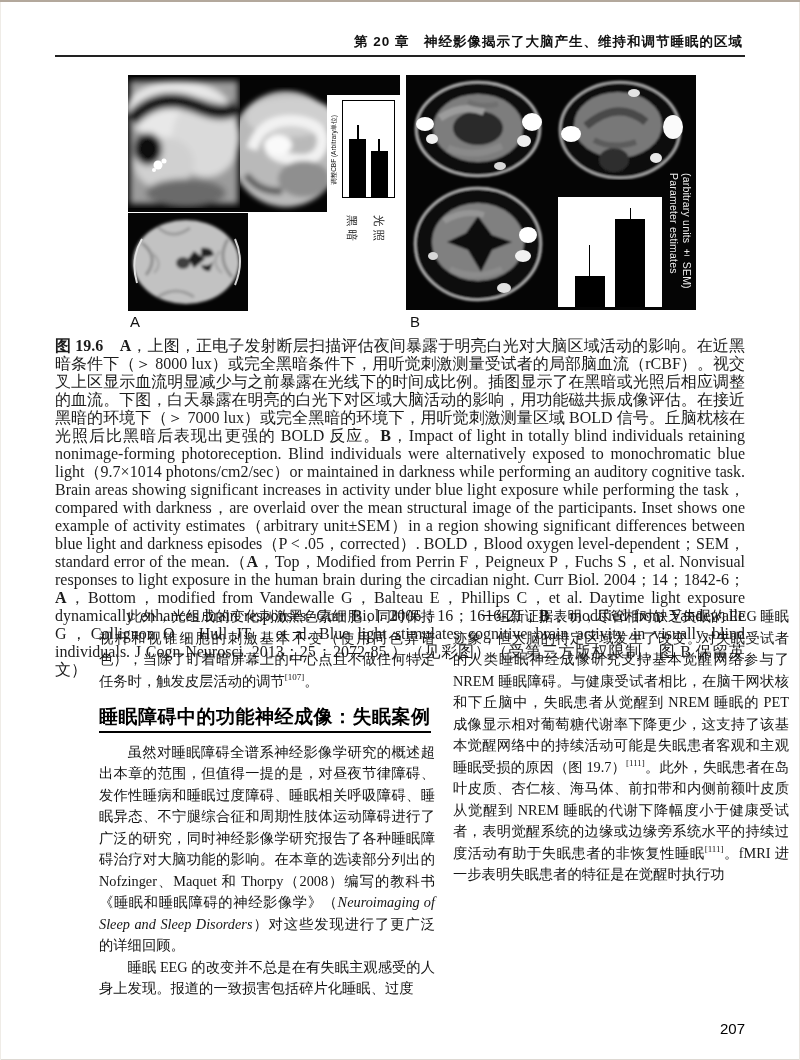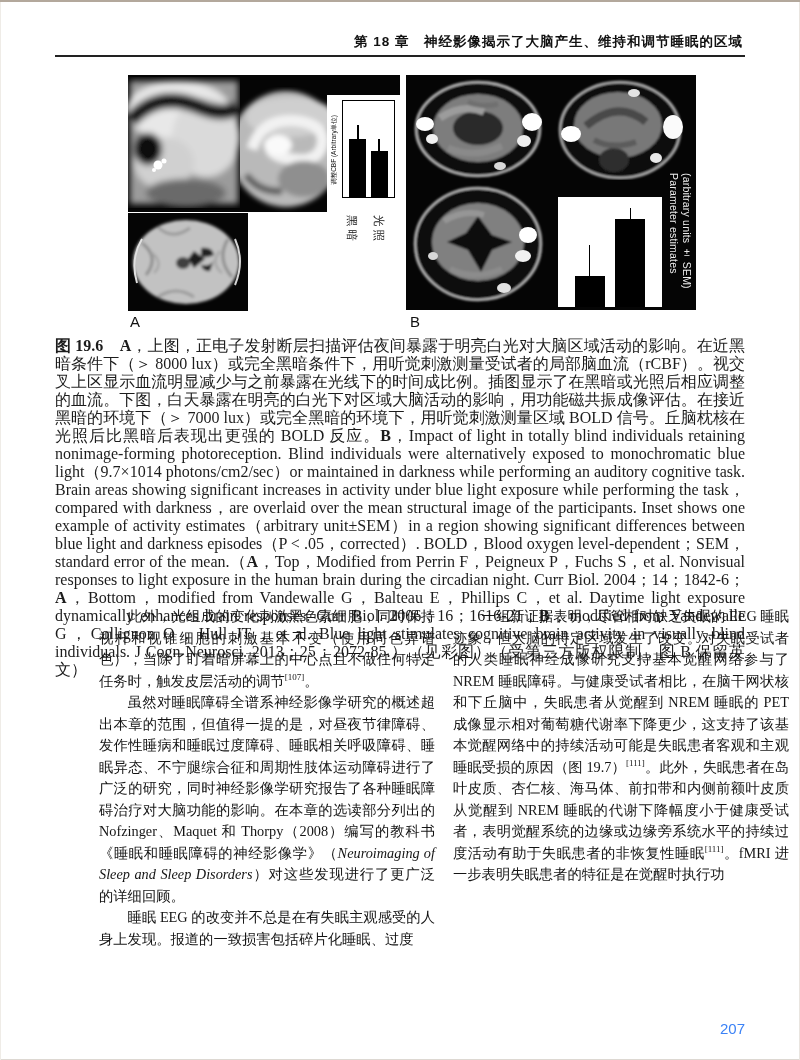--- a/index.html
+++ b/index.html
@@ -68,28 +68,28 @@
   .para.indent{text-indent:2em;}
   .b{font-weight:bold;}
   .i{font-style:italic;}
   sup{font-size:9px;line-height:0;vertical-align:super;}
 
   .section-heading{margin:14px 0 9px 0;font-family:"Liberation Sans","DejaVu Sans",sans-serif;
                    font-size:19px;font-weight:bold;color:#000;letter-spacing:0.5px;}
   .heading-underline{display:inline-block;border-bottom:2.5px solid #000;padding-bottom:3px;}
 
   .page-number{position:absolute;right:55px;top:1020px;font-family:"Liberation Sans","DejaVu Sans",sans-serif;
-               font-size:15px;color:#3b82f6;}
+               font-size:15px;color:#000000;}
 </style>
 </head>
 <body>
 
 <div class="page">
 
-  <div class="header-text">第 18 章　神经影像揭示了大脑产生、维持和调节睡眠的区域</div>
+  <div class="header-text">第 20 章　神经影像揭示了大脑产生、维持和调节睡眠的区域</div>
   <div class="header-rule"></div>
 
   <div class="panelA">
     <svg class="scan scanA2" viewBox="0 0 124 125" preserveAspectRatio="none">
       <defs>
           <filter id="fA2" x="-30%" y="-30%" width="160%" height="160%">
             <feGaussianBlur stdDeviation="2.6"></feGaussianBlur>
           </filter>
         </defs>
       <g filter="url(#fA2)">
@@ -239,20 +239,21 @@
       <div>(arbitrary units ± SEM)</div>
     </div>
   </div>
 
   <div class="figletter figletterB">B</div>
 
   <div class="caption"><span class="b">图 19.6　</span><span class="b">A</span><span>，上图，正电子发射断层扫描评估夜间暴露于明亮白光对大脑区域活动的影响。在近黑暗条件下（＞ 8000 lux）或完全黑暗条件下，用听觉刺激测量受试者的局部脑血流（rCBF）。视交叉上区显示血流明显减少与之前暴露在光线下的时间成比例。插图显示了在黑暗或光照后相应调整的血流。下图，白天暴露在明亮的白光下对区域大脑活动的影响，用功能磁共振成像评估。在接近黑暗的环境下（＞ 7000 lux）或完全黑暗的环境下，用听觉刺激测量区域 BOLD 信号。丘脑枕核在光照后比黑暗后表现出更强的 BOLD 反应。</span><span class="b">B</span><span>，Impact of light in totally blind individuals retaining nonimage-forming photoreception. Blind individuals were alternatively exposed to monochromatic blue light（9.7×1014 photons/cm2/sec）or maintained in darkness while performing an auditory cognitive task. Brain areas showing significant increases in activity under blue light exposure while performing the task，compared with darkness，are overlaid over the mean structural image of the participants. Inset shows one example of activity estimates（arbitrary unit±SEM）in a region showing significant differences between blue light and darkness episodes（P &lt; .05，corrected）. BOLD，Blood oxygen level-dependent；SEM，standard error of the mean.（</span><span class="b">A</span><span>，Top，Modified from Perrin F，Peigneux P，Fuchs S，et al. Nonvisual responses to light exposure in the human brain during the circadian night. Curr Biol. 2004；14；1842-6；</span><span class="b">A</span><span>，Bottom，modified from Vandewalle G，Balteau E，Phillips C，et al. Daytime light exposure dynamically enhances brain responses. Curr Biol. 2006；16；1616-21；</span><span class="b">B</span><span>，modified from Vandewalle G，Collignon O，Hull JT，et al. Blue light stimulates cognitive brain activity in visually blind individuals. J Cogn Neurosci. 2013；25：2072-85.）（见彩图）（受第三方版权限制，图 B 保留英文）</span></div>
 
   <div class="col col-left">
     <p class="para indent"><span>此外，光组成的变化刺激黑色素细胞，同时保持视杆和视锥细胞的刺激基本不变（使用同色异谱色），当除了盯着暗屏幕上的中心点且不做任何特定任务时，触发皮层活动的调节</span><sup>[107]</sup><span>。</span></p>
+    <h2 class="section-heading"><span class="heading-underline">睡眠障碍中的功能神经成像：失眠案例</span></h2>
     <p class="para indent"><span>虽然对睡眠障碍全谱系神经影像学研究的概述超出本章的范围，但值得一提的是，对昼夜节律障碍、发作性睡病和睡眠过度障碍、睡眠相关呼吸障碍、睡眠异态、不宁腿综合征和周期性肢体运动障碍进行了广泛的研究，同时神经影像学研究报告了各种睡眠障碍治疗对大脑功能的影响。在本章的选读部分列出的 Nofzinger、Maquet 和 Thorpy（2008）编写的教科书《睡眠和睡眠障碍的神经影像学》（</span><span class="i">Neuroimaging of Sleep and Sleep Disorders</span><span>）对这些发现进行了更广泛的详细回顾。</span></p>
     <p class="para indent"><span>睡眠 EEG 的改变并不总是在有失眠主观感受的人身上发现。报道的一致损害包括碎片化睡眠、过度</span></p>
   </div>
 
   <div class="col col-right">
     <p class="para indent"><span>一组新证据表明，尽管相对缺乏失眠的 EEG 睡眠迹象，但大脑的特定区域发生了改变。对失眠受试者的人类睡眠神经成像研究支持基本觉醒网络参与了 NREM 睡眠障碍。与健康受试者相比，在脑干网状核和下丘脑中，失眠患者从觉醒到 NREM 睡眠的 PET 成像显示相对葡萄糖代谢率下降更少，这支持了该基本觉醒网络中的持续活动可能是失眠患者客观和主观睡眠受损的原因（图 19.7）</span><sup>[111]</sup><span>。此外，失眠患者在岛叶皮质、杏仁核、海马体、前扣带和内侧前额叶皮质从觉醒到 NREM 睡眠的代谢下降幅度小于健康受试者，表明觉醒系统的边缘或边缘旁系统水平的持续过度活动有助于失眠患者的非恢复性睡眠</span><sup>[111]</sup><span>。fMRI 进一步表明失眠患者的特征是在觉醒时执行功</span></p>
   </div>
 
   <div class="page-number">207</div>
 

